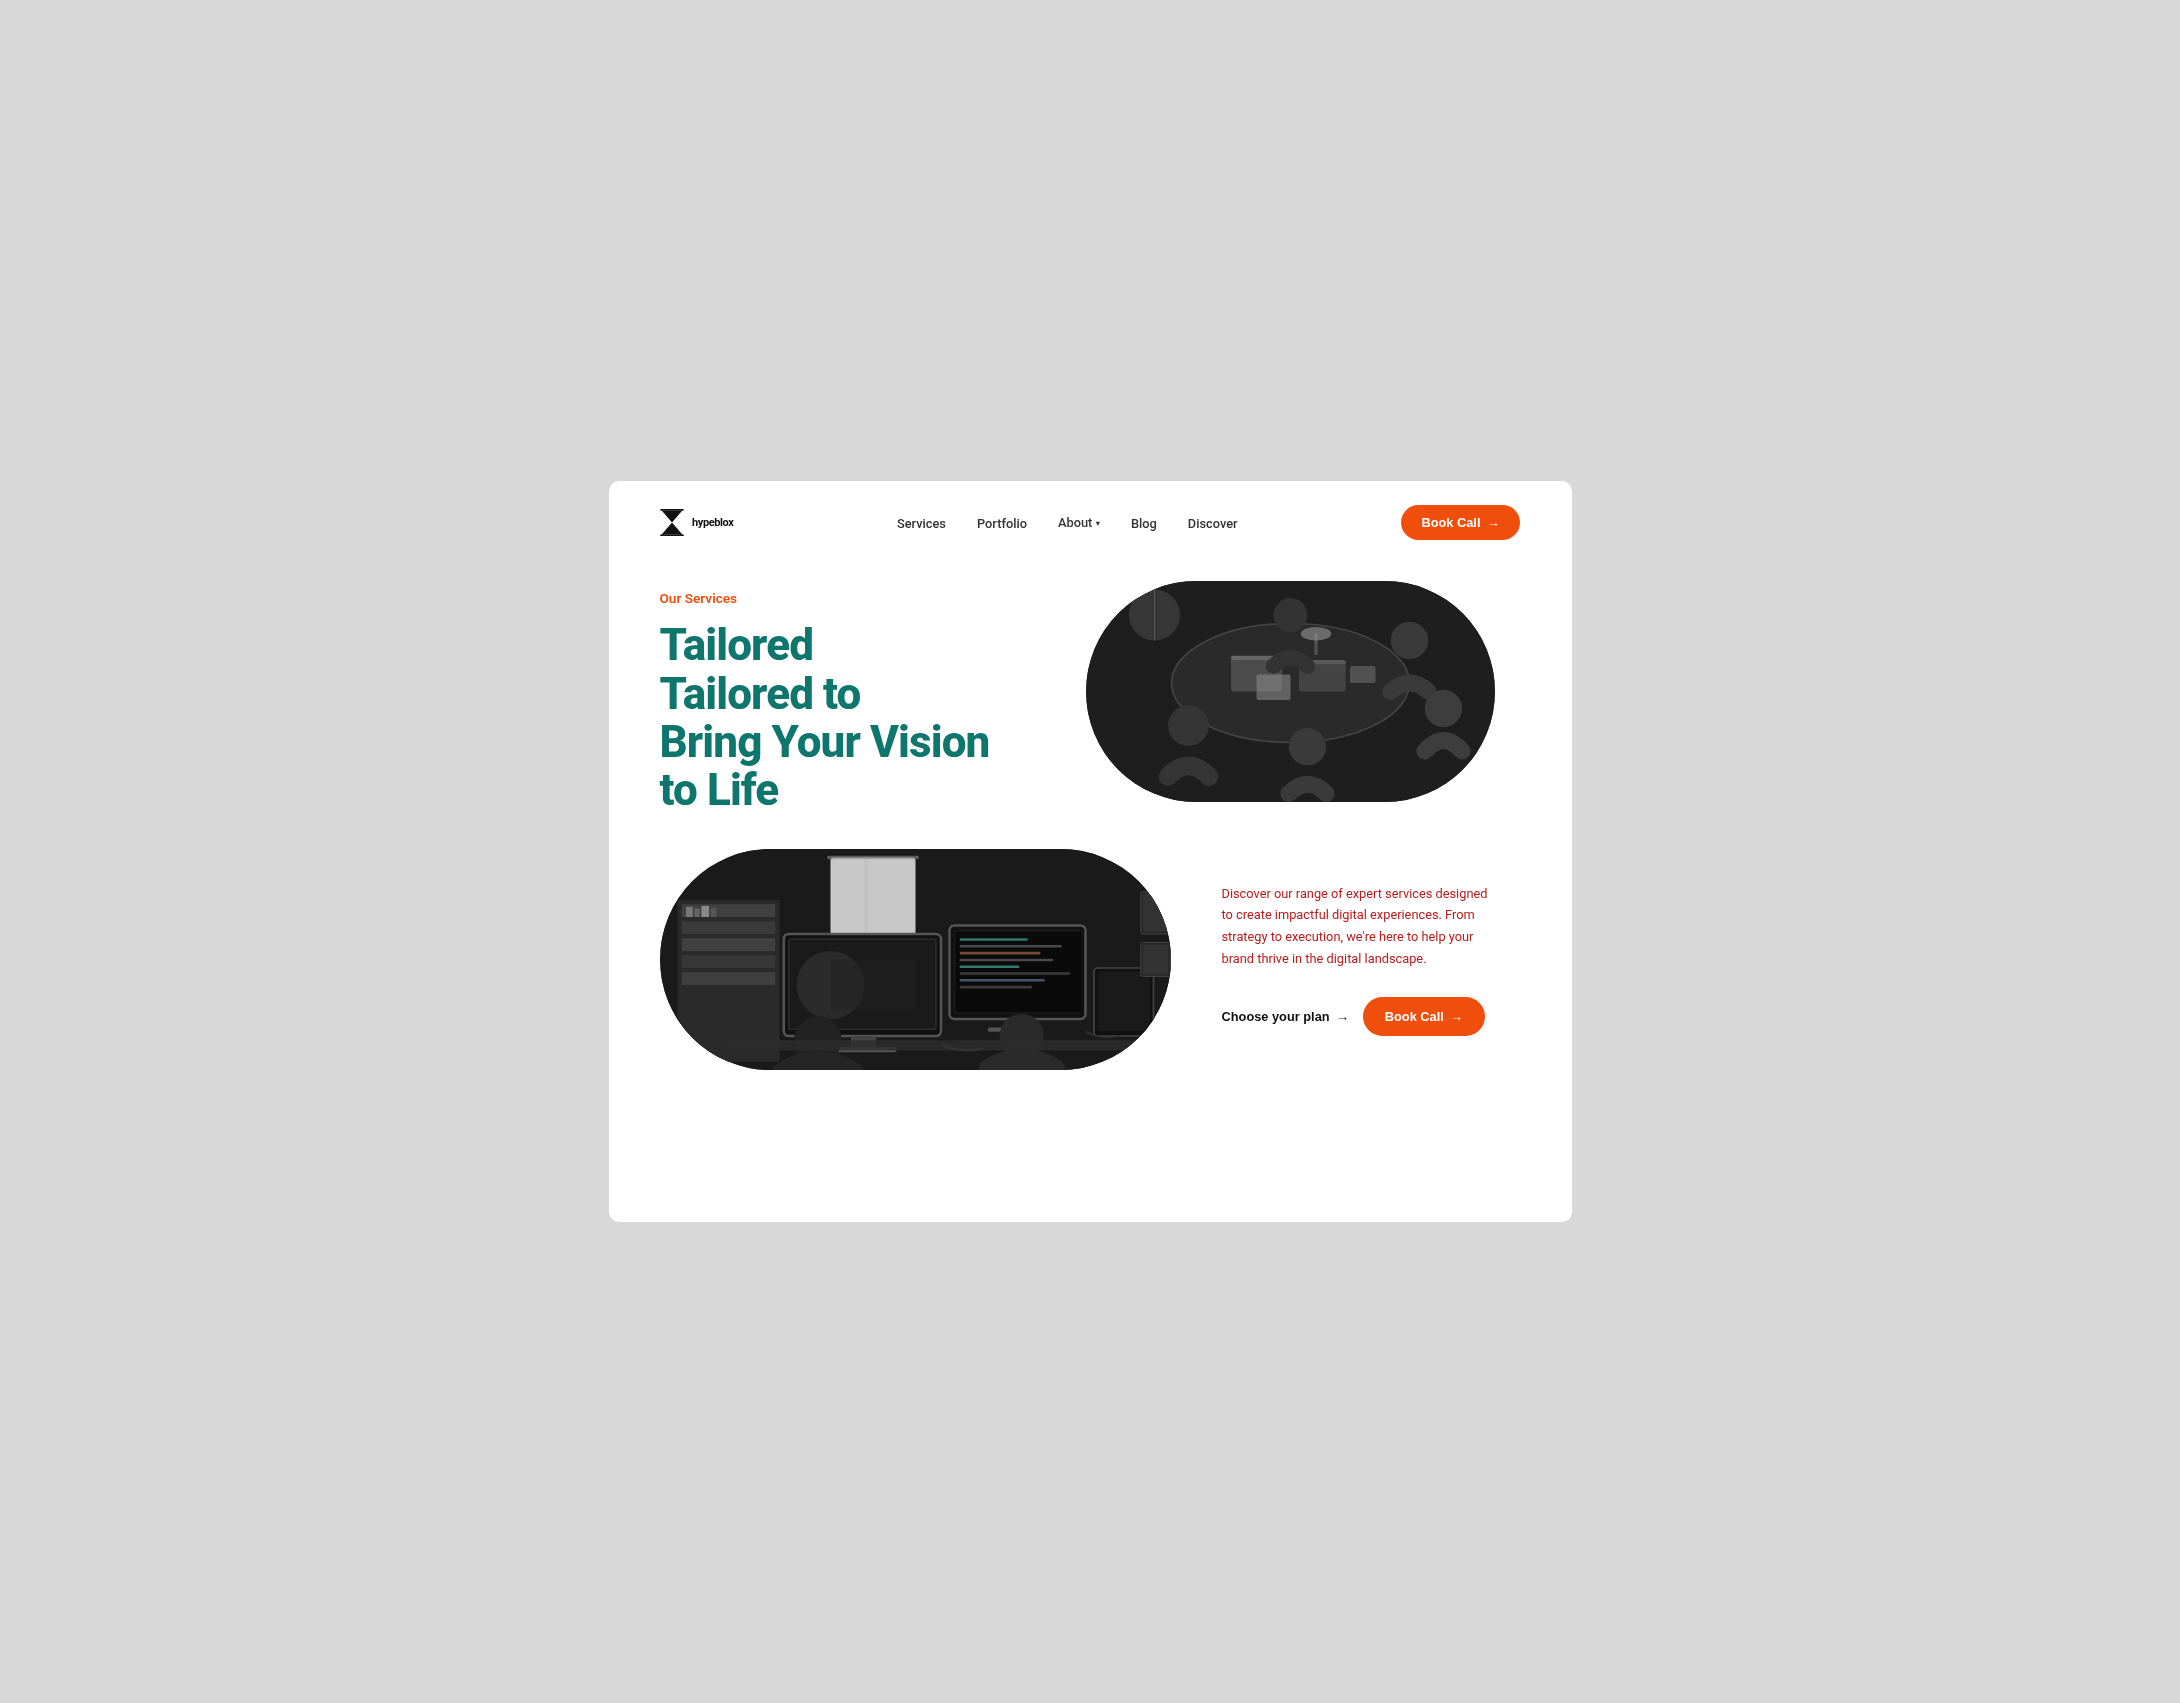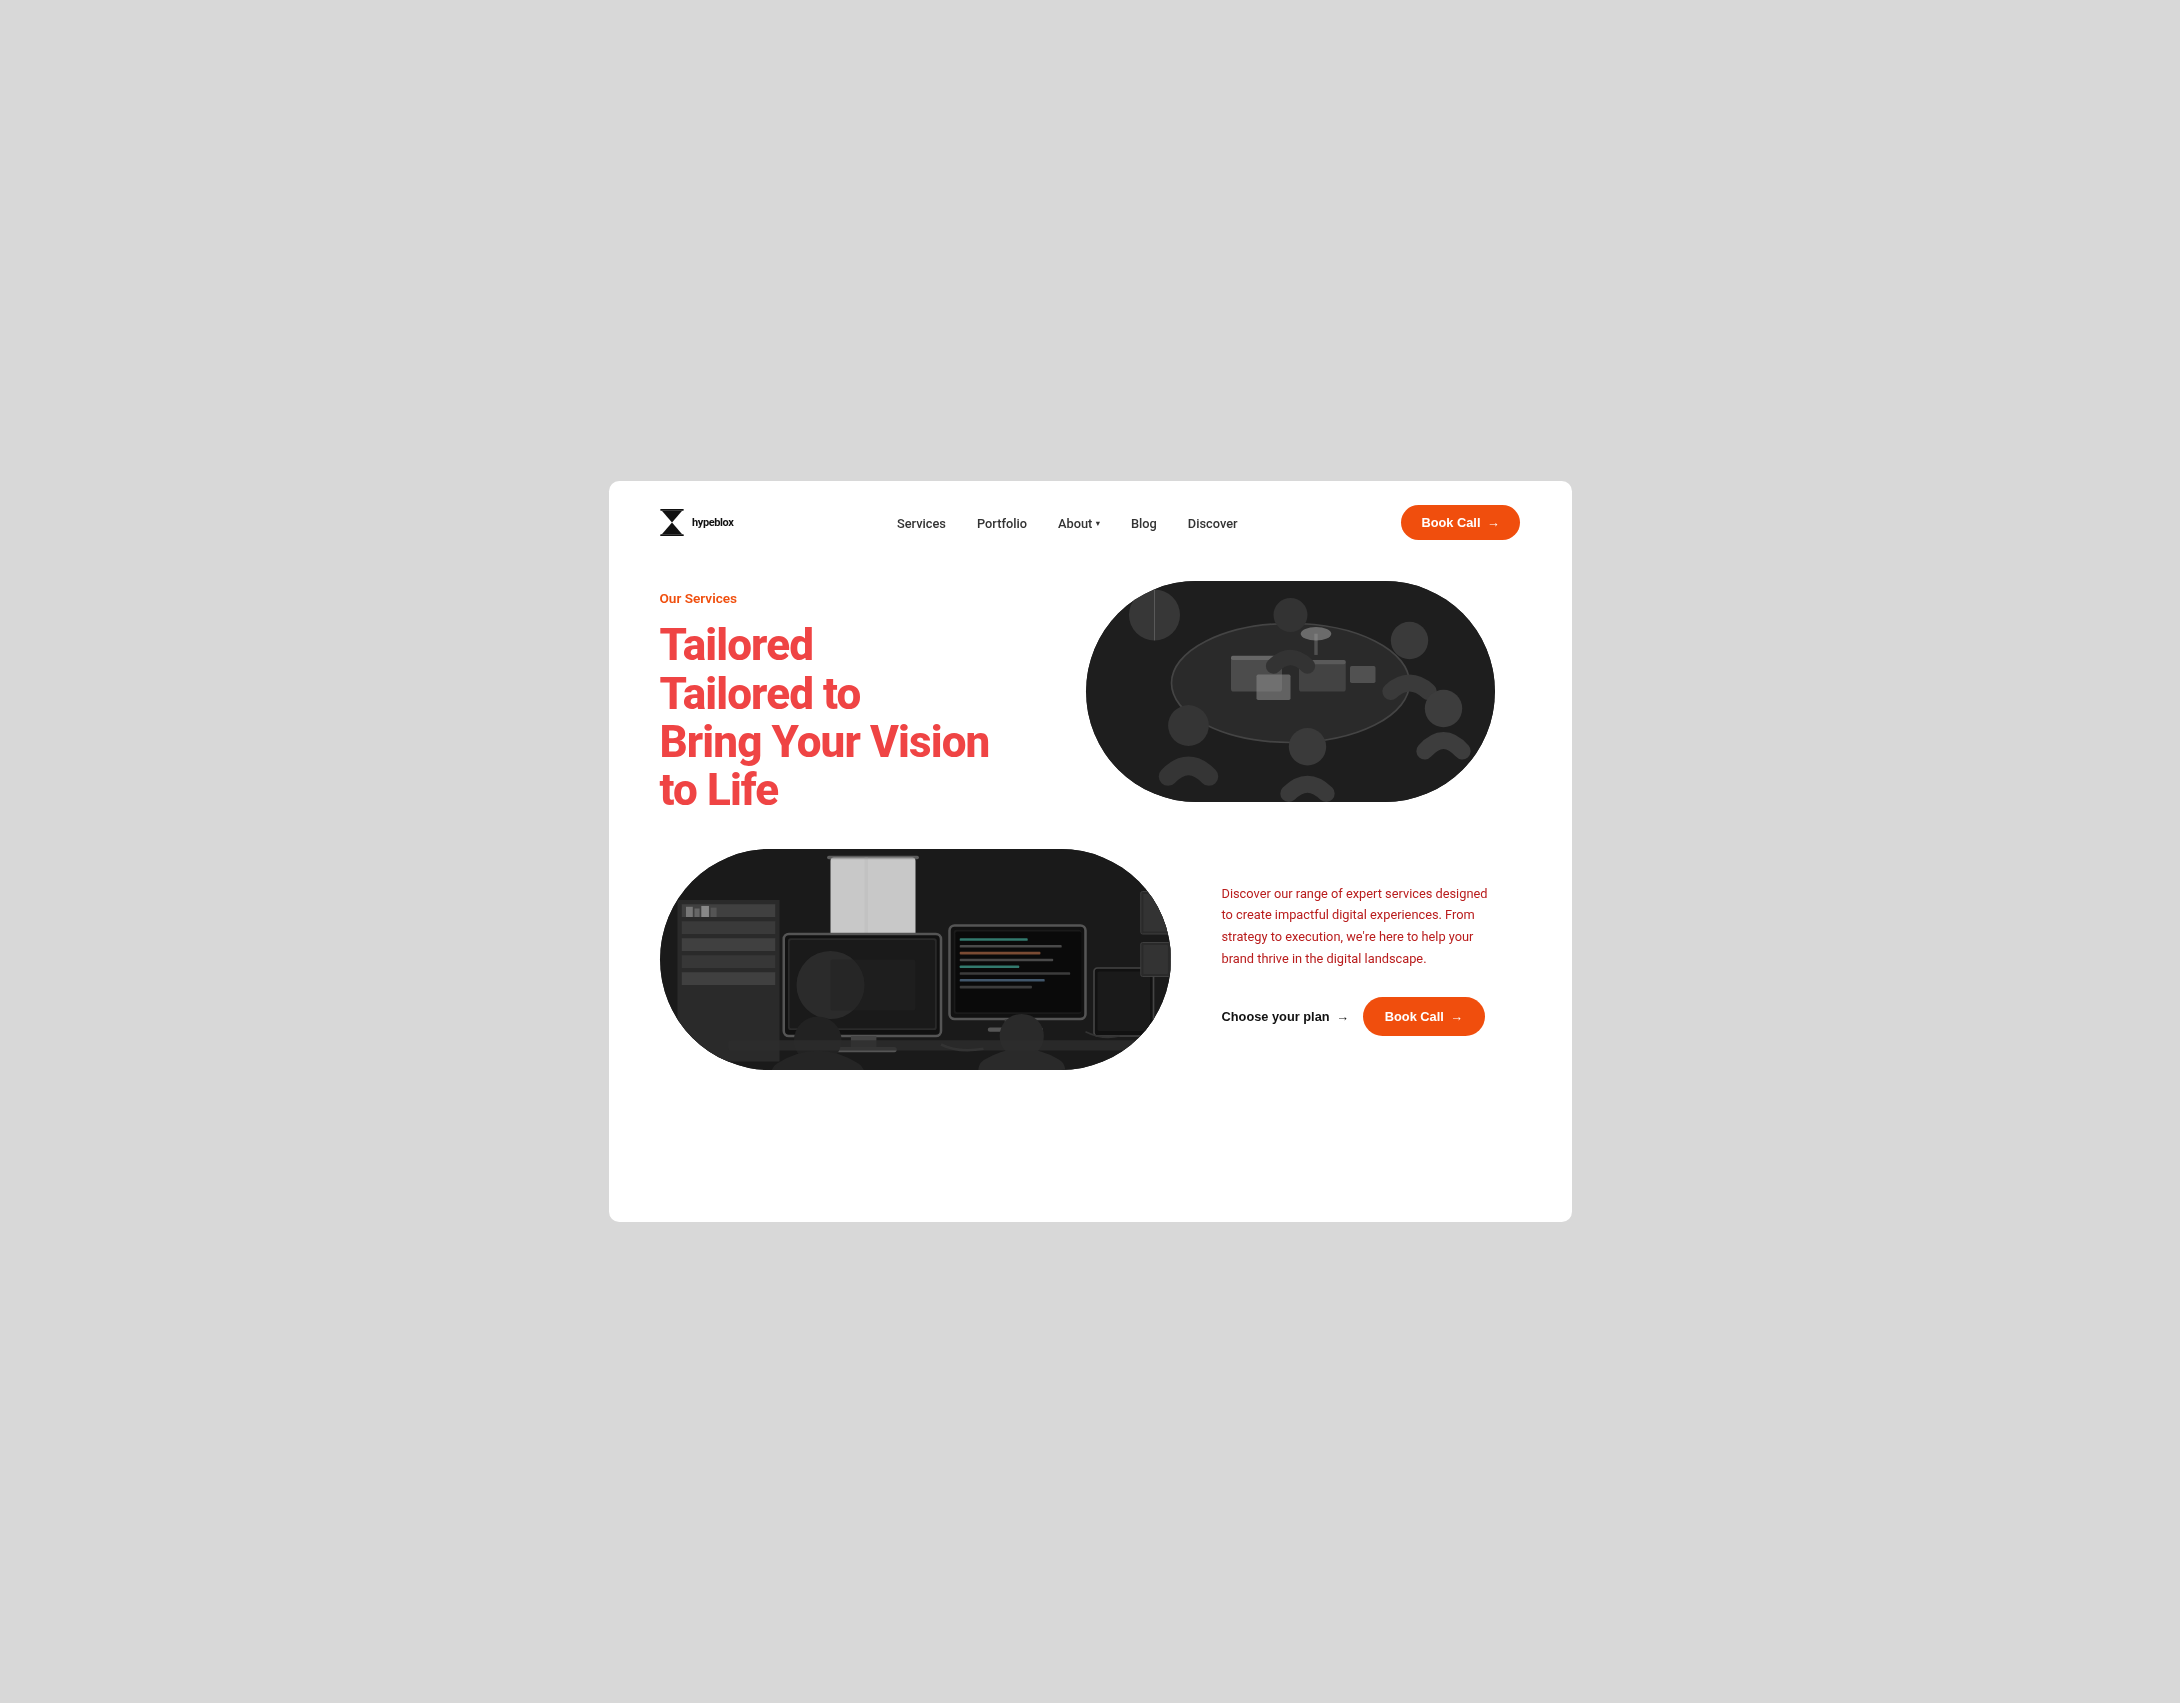--- a/index.html
+++ b/index.html
@@ -42,21 +42,21 @@
 
     .logo-text {
       font-size: 11px;
       font-weight: 700;
       color: #111;
       letter-spacing: -0.4px;
     }
 
     .nav-links {
       display: flex;
-      align-items: flex-end;
+      align-items: center;
       gap: 31px;
       list-style: none;
     }
 
     .nav-links li a {
       text-decoration: none;
       color: #333;
       font-size: 12.8px;
       font-weight: 500;
     }
@@ -108,21 +108,21 @@
     .services-label {
       color: #f04e0d;
       font-size: 13.6px;
       font-weight: 600;
       margin-bottom: 15.3px;
     }
 
     .main-heading {
       font-size: 44px;
       font-weight: 800;
-      color: #ef4444;
+      color: #0f766e;
       line-height: 1.1;
       letter-spacing: -0.9px;
     }
 
     .right-image-top {
       flex: 0 0 50%;
       display: flex;
       justify-content: flex-end;
     }
 

